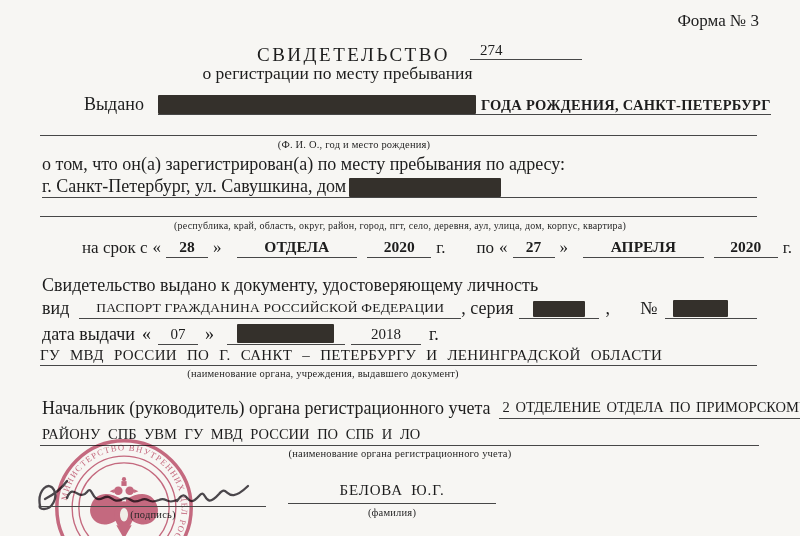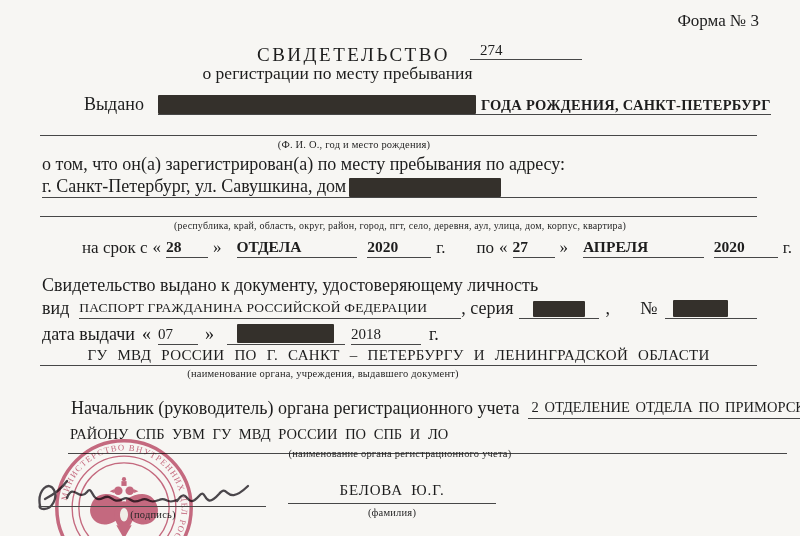--- a/index.html
+++ b/index.html
@@ -11,21 +11,21 @@
   }
   .doc{
     position:relative;width:800px;height:536px;overflow:hidden;
     background:#f7f6f3;
   }
   .abs{position:absolute;}
   .nowrap{white-space:nowrap;}
   .base{font-size:18px;line-height:1.1;}
   .caption{font-size:10.5px;color:#262626;text-align:center;letter-spacing:.2px;}
   .rule{border-bottom:1.6px solid #474747;}
-  .seg{border-bottom:1.6px solid #474747;text-align:left;}
+  .seg{border-bottom:1.6px solid #474747;text-align:center;}
   .redact{background:#34302b;border-radius:1px;}
   .flexrow{display:flex;align-items:flex-end;}
 
   .form-label{top:11px;right:41px;font-size:17px;}
   .cert-title{top:44px;left:257px;font-size:19px;letter-spacing:2.5px;}
   .cert-number{top:42px;left:470px;width:102px;font-size:15px;padding-left:10px;border-bottom:1.6px solid #474747;}
   .cert-subtitle{top:63px;left:180px;width:315px;text-align:center;font-size:17.5px;}
 
   .issued-row{top:94px;left:84px;width:673px;}
   .issued-label{font-size:18px;margin-right:14px;}
@@ -66,28 +66,28 @@
 
   .issue-row{top:324px;left:42px;font-size:18px;}
   .issue-row .q{margin:0 7px;}
   .iseg{font-size:15px;padding-bottom:1px;}
   .iseg.day{width:40px;}
   .month-seg{width:118px;margin:0 6px;display:flex;justify-content:center;}
   .month-redact{width:97px;height:19px;margin-bottom:1px;}
   .iseg.year{width:70px;margin-right:8px;}
 
   .issuer-row{top:347px;left:40px;width:717px;border-bottom:1.8px solid #474747;
-    font-size:15px;word-spacing:6px;letter-spacing:.3px;padding-bottom:1px;text-align:center;}
+    font-size:15px;word-spacing:6px;letter-spacing:.3px;padding-bottom:1px;}
   .issuer-caption{top:368px;left:0;width:646px;}
 
   .authority-row{top:398px;left:42px;width:715px;}
-  .authority-label{font-size:18px;white-space:nowrap;margin-left:29px;}
+  .authority-label{font-size:18px;white-space:nowrap;}
   .authority-seg{flex:1;font-size:14.5px;margin-left:8px;padding-bottom:2px;text-align:left;padding-left:4px;word-spacing:2px;}
   .authority-row2{top:426px;left:40px;width:717px;border-bottom:1.8px solid #474747;
-    font-size:14.5px;word-spacing:4px;padding-bottom:10px;padding-left:2px;margin-left:28px;}
+    font-size:14.5px;word-spacing:4px;padding-bottom:2px;padding-left:2px;}
   .authority-caption{top:448px;left:0;width:800px;}
 
   .sig-line{top:506px;left:40px;width:226px;border-bottom:1.4px solid #474747;height:0;}
   .sig-caption{top:509px;left:40px;width:226px;}
   .surname-value{top:482px;left:288px;width:208px;text-align:center;font-size:15px;letter-spacing:.8px;word-spacing:4px;}
   .surname-line{top:503px;left:288px;width:208px;border-bottom:1.4px solid #474747;height:0;}
   .surname-caption{top:507px;left:288px;width:208px;}
 
   .stamp{top:436px;left:52px;width:144px;height:144px;mix-blend-mode:multiply;opacity:.85;}
   .signature{top:468px;left:32px;width:240px;height:52px;mix-blend-mode:multiply;}

